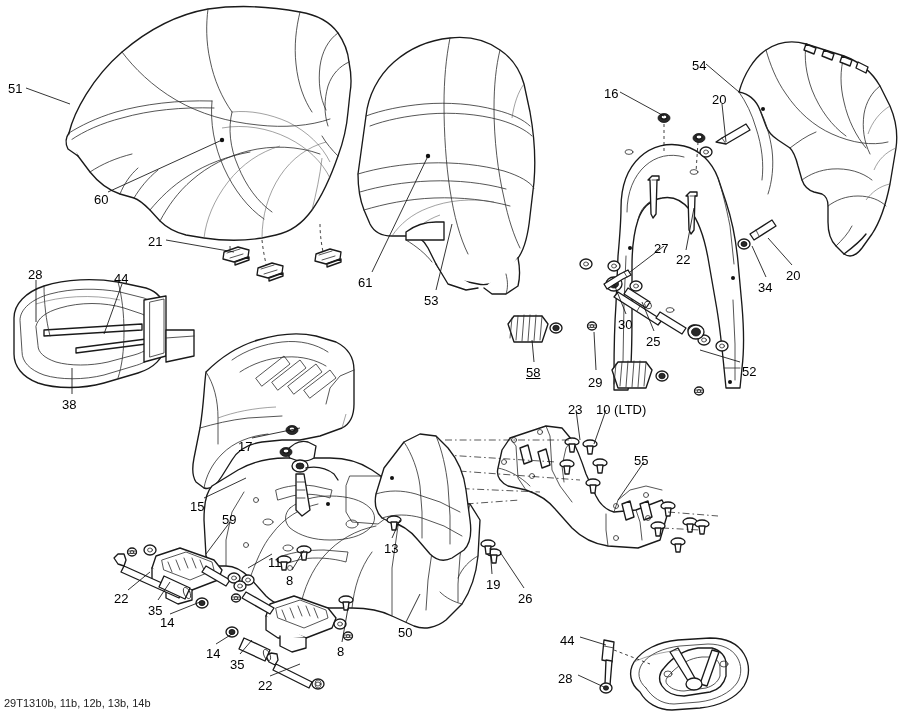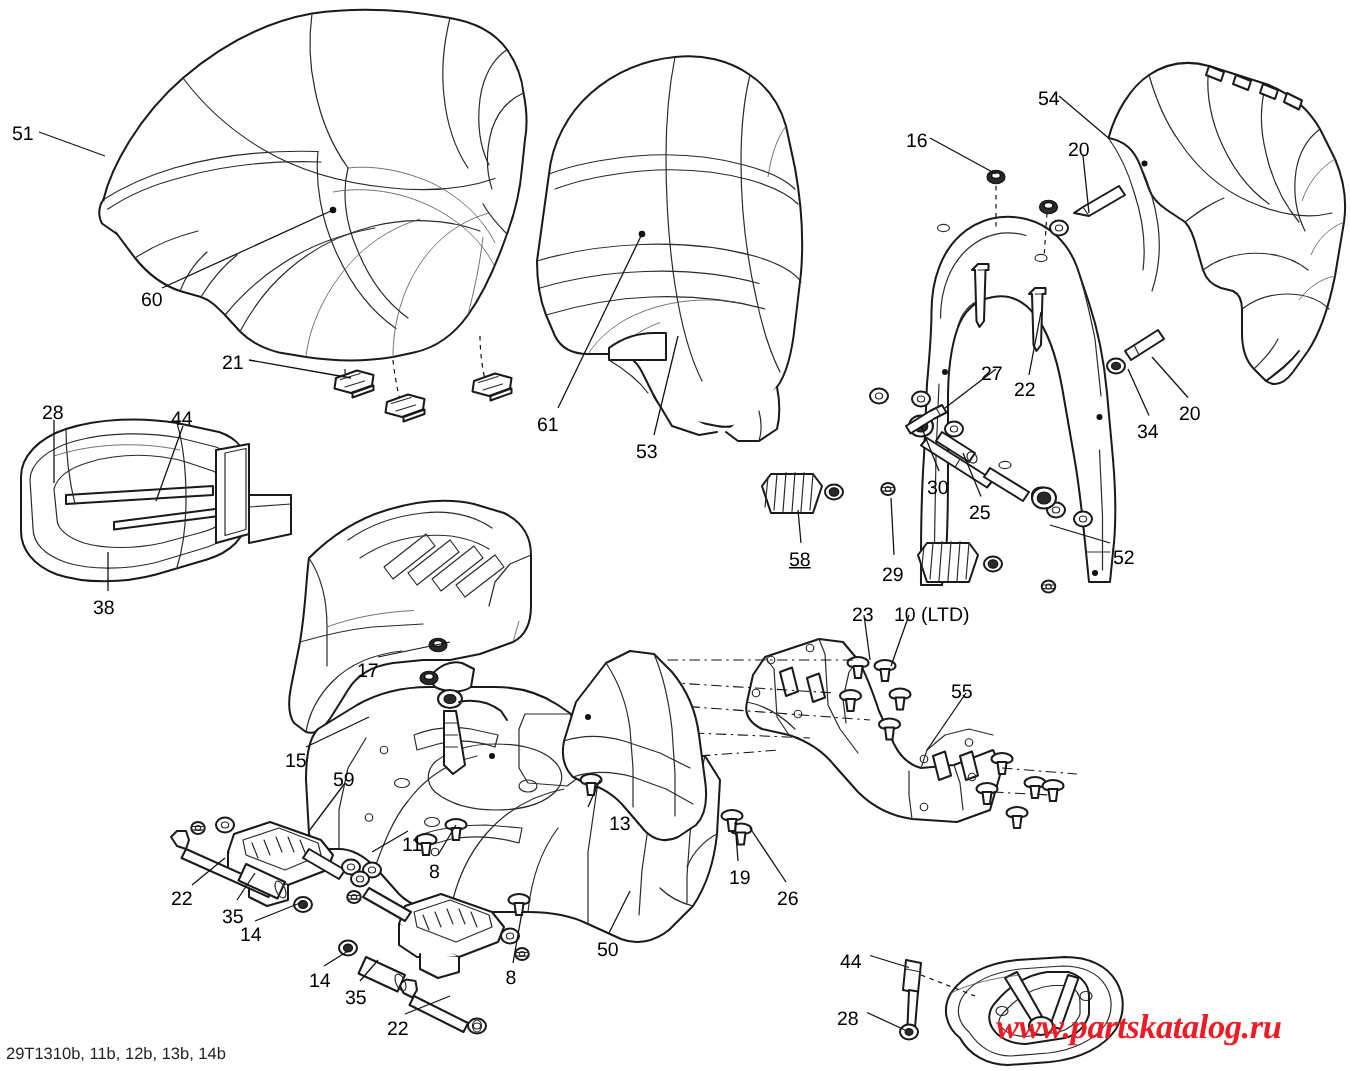--- a/index.html
+++ b/index.html
@@ -596,30 +596,29 @@
       <div class="callout" style="left: 526px; top: 366px; text-decoration: underline;">58</div>
       <div class="callout" style="left: 588px; top: 376px;">29</div>
       <div class="callout" style="left: 568px; top: 403px;">23</div>
       <div class="callout" style="left: 596px; top: 403px;">10 (LTD)</div>
       <div class="callout" style="left: 634px; top: 454px;">55</div>
       <div class="callout" style="left: 238px; top: 440px; text-align: center;">17</div>
       <div class="callout" style="left: 190px; top: 500px;">15</div>
       <div class="callout" style="left: 222px; top: 513px;">59</div>
       <div class="callout" style="left: 268px; top: 556px;">11</div>
       <div class="callout" style="left: 286px; top: 574px;">8</div>
-      <div class="callout" style="left: 406px; top: 542px;">13</div>
+      <div class="callout" style="left: 384px; top: 542px;">13</div>
       <div class="callout" style="left: 337px; top: 645px;">8</div>
       <div class="callout" style="left: 398px; top: 626px;">50</div>
       <div class="callout" style="left: 486px; top: 578px;">19</div>
       <div class="callout" style="left: 518px; top: 592px;">26</div>
       <div class="callout" style="left: 114px; top: 592px;">22</div>
       <div class="callout" style="left: 148px; top: 604px;">35</div>
       <div class="callout" style="left: 160px; top: 616px;">14</div>
       <div class="callout" style="left: 206px; top: 647px;">14</div>
       <div class="callout" style="left: 230px; top: 658px;">35</div>
       <div class="callout" style="left: 258px; top: 679px;">22</div>
       <div class="callout" style="left: 560px; top: 634px;">44</div>
       <div class="callout" style="left: 558px; top: 672px;">28</div>
     </div>
 
   <div id="caption">29T1310b, 11b, 12b, 13b, 14b</div>
-  <div id="watermark">www.partskatalog.ru</div>
 </div>
 
 </body></html>

